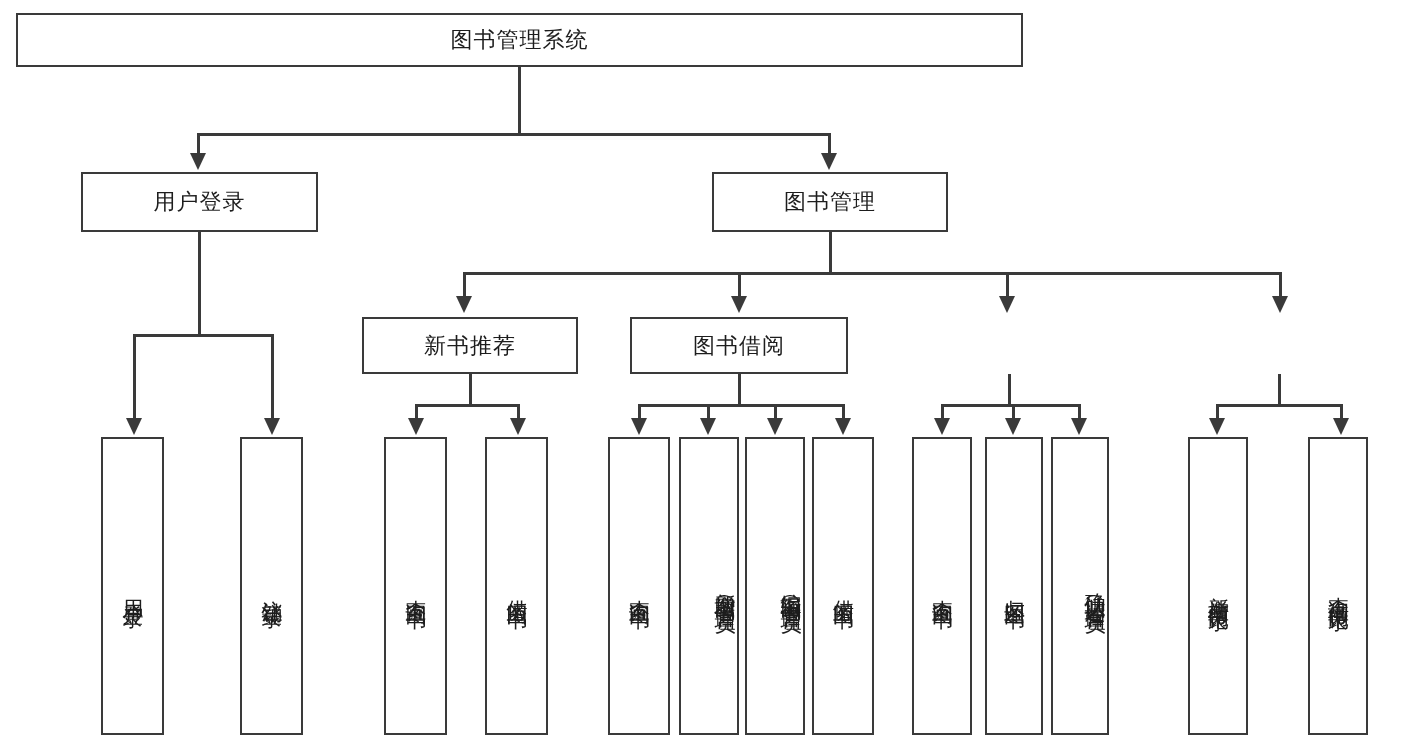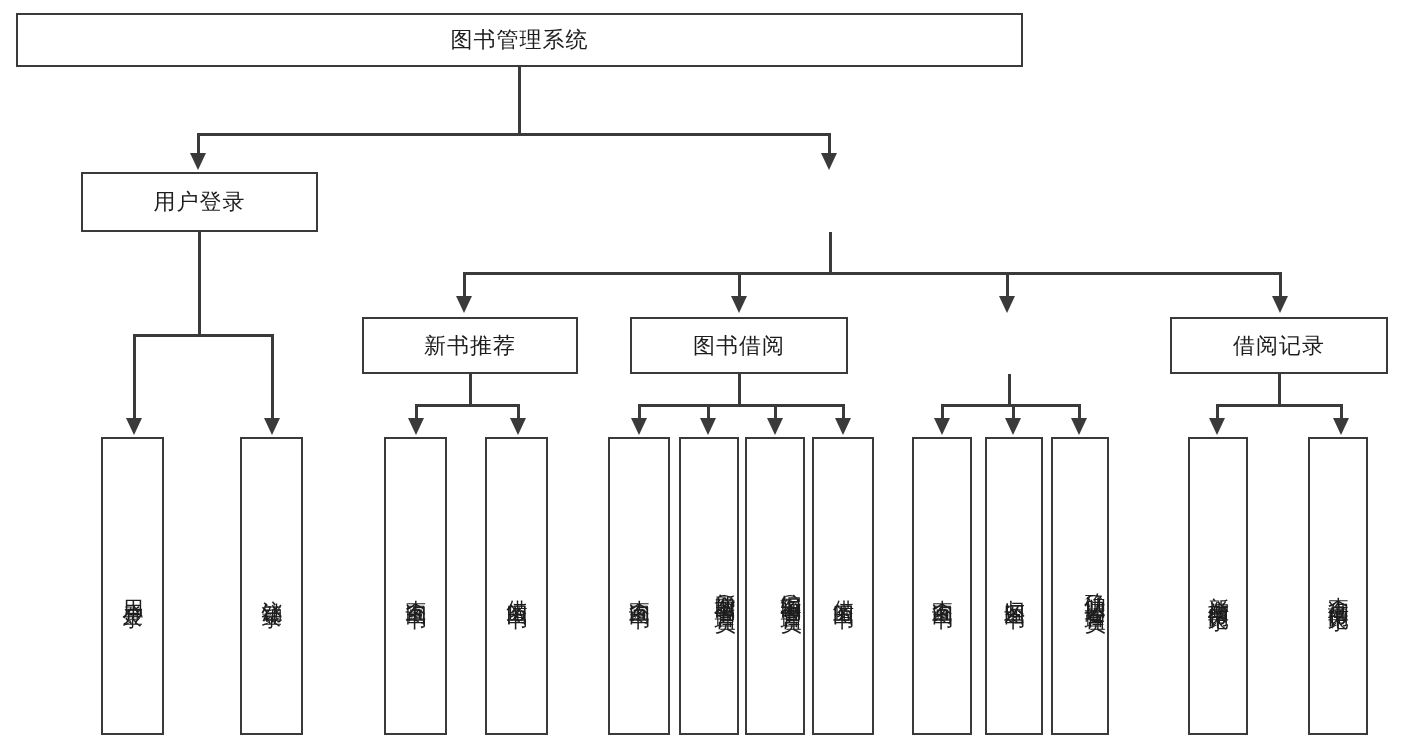--- a/index.html
+++ b/index.html
@@ -84,20 +84,23 @@
 
   <div class="linev" style="left:518px; top:67px; height:66px;"></div>
   <div class="lineh" style="left:197px; top:133px; width:633px;"></div>
   <div class="linev" style="left:197px; top:133px; height:22px;"></div>
   <div class="arrow" style="left:190px; top:153px;"></div>
   <div class="linev" style="left:828px; top:133px; height:22px;"></div>
   <div class="arrow" style="left:821px; top:153px;"></div>
 
   <div class="node h" style="left:81px; top:172px; width:237px; height:60px;">
     <span>用户登录</span>
+  </div>
+  <div class="node h" style="left:712px; top:172px; width:236px; height:60px;">
+    <span>图书管理</span>
   </div>
 
   <div class="linev" style="left:198px; top:232px; height:104px;"></div>
   <div class="lineh" style="left:133px; top:334px; width:140px;"></div>
   <div class="linev" style="left:133px; top:334px; height:86px;"></div>
   <div class="arrow" style="left:126px; top:418px;"></div>
   <div class="linev" style="left:271px; top:334px; height:86px;"></div>
   <div class="arrow" style="left:264px; top:418px;"></div>
 
   <div class="linev" style="left:829px; top:232px; height:42px;"></div>
@@ -110,23 +113,20 @@
   <div class="arrow" style="left:999px; top:296px;"></div>
   <div class="linev" style="left:1279px; top:272px; height:26px;"></div>
   <div class="arrow" style="left:1272px; top:296px;"></div>
 
   <div class="node h" style="left:362px; top:317px; width:216px; height:57px;">
     <span>新书推荐</span>
   </div>
   <div class="node h" style="left:630px; top:317px; width:218px; height:57px;">
     <span>图书借阅</span>
   </div>
-  <div class="node h" style="left:1170px; top:317px; width:218px; height:57px;">
-    <span>借阅记录</span>
-  </div>
 
   <div class="linev" style="left:469px; top:374px; height:32px;"></div>
   <div class="lineh" style="left:415px; top:404px; width:102px;"></div>
   <div class="linev" style="left:415px; top:404px; height:16px;"></div>
   <div class="arrow" style="left:408px; top:418px;"></div>
   <div class="linev" style="left:517px; top:404px; height:16px;"></div>
   <div class="arrow" style="left:510px; top:418px;"></div>
 
   <div class="linev" style="left:738px; top:374px; height:32px;"></div>
   <div class="lineh" style="left:638px; top:404px; width:206px;"></div>

